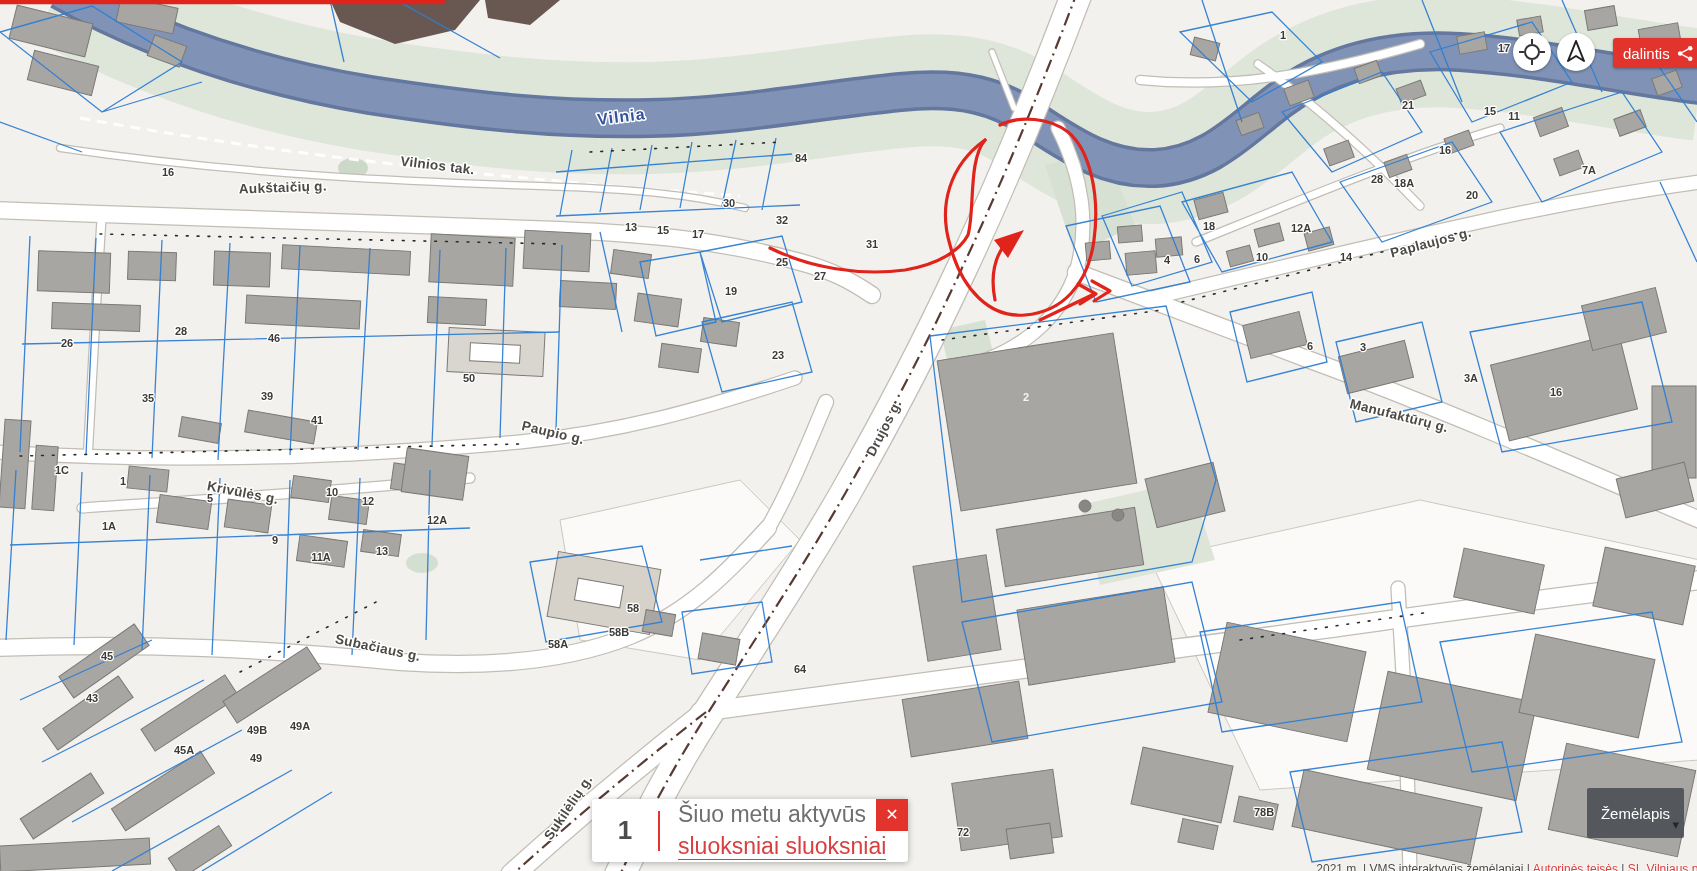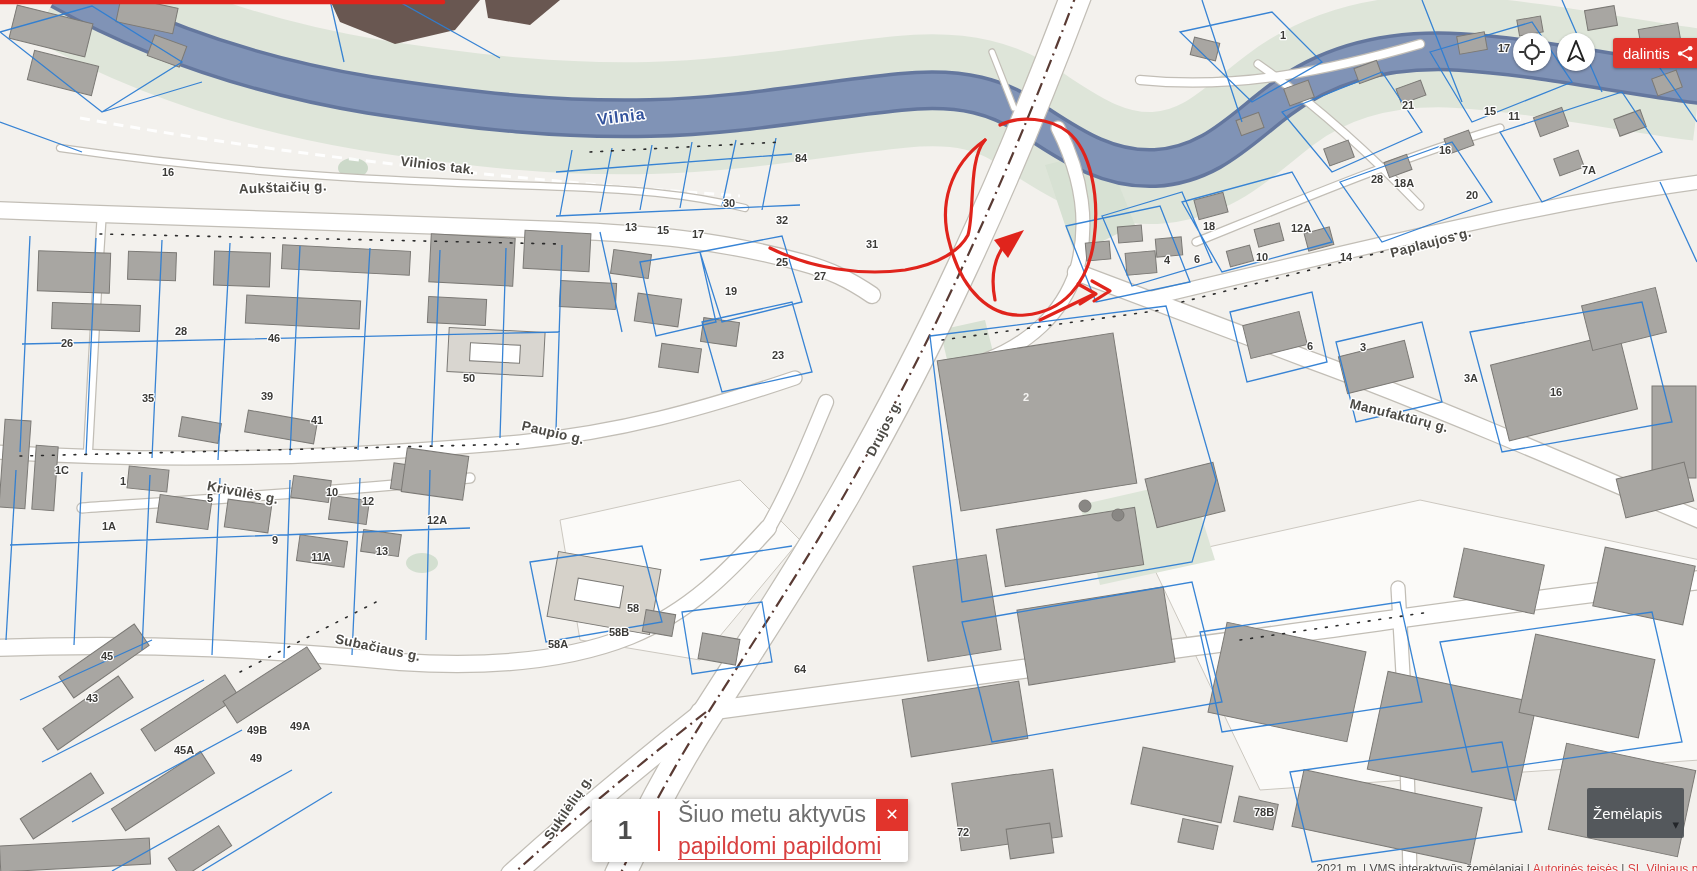--- a/index.html
+++ b/index.html
@@ -34,21 +34,21 @@
   .notif-divider{width:2px;height:40px;background:var(--accent-red,#e2342c);}
   .notif-text{flex:1;padding-left:18px;font-size:23px;line-height:1.35;color:#6f6f6f;}
   .notif-text a{color:var(--link-red,#d84040);text-decoration:none;border-bottom:1.5px solid var(--link-red,#d84040);cursor:pointer;}
   .notif-close{position:absolute;right:0;top:0;width:32px;height:32px;border:none;
                background:var(--accent-red,#e2342c);color:#fff;font-size:16px;line-height:32px;
                text-align:center;cursor:pointer;padding:0;}
 
   
   .basemap-btn{position:absolute;left:1587px;top:788px;width:97px;height:50px;
                background:var(--basemap-bg,rgba(72,77,82,.88));color:#fff;font-size:15px;
-               display:flex;align-items:center;cursor:pointer;
+               display:flex;align-items:center;justify-content:center;cursor:pointer;
                border:none;border-radius:2px;font-family:"Liberation Sans",sans-serif;}
   .basemap-btn .caret{position:absolute;right:5px;bottom:6px;color:#23262a;font-size:13px;}
 
   
   .attribution{position:absolute;right:-34px;bottom:-5px;white-space:nowrap;font-size:12px;
                color:#4b4a48;text-shadow:0 0 2px #fff,0 0 2px #fff;}
   .attribution a{color:var(--link-red,#d84040);text-decoration:none;cursor:pointer;}
 </style>
 </head>
 <body>
@@ -365,21 +365,21 @@
       <path d="M 5.2,7.4 L 11.2,4.2 M 5.2,9.6 L 11.2,12.8" stroke="#fff" stroke-width="1.5"></path>
     </svg>
   </button>
 </div>
 
 <div class="notification">
   <div class="notif-count">1</div>
   <div class="notif-divider"></div>
   <div class="notif-text">
     <span>Šiuo metu aktyvūs</span><br>
-    <a>papildomi papildomi</a>
+    <a>sluoksniai sluoksniai</a>
   </div>
   <button class="notif-close">
     <span>✕</span>
   </button>
 </div>
 
 <button class="basemap-btn">
   <span>Žemėlapis</span>
   <span class="caret">▾</span>
 </button>

